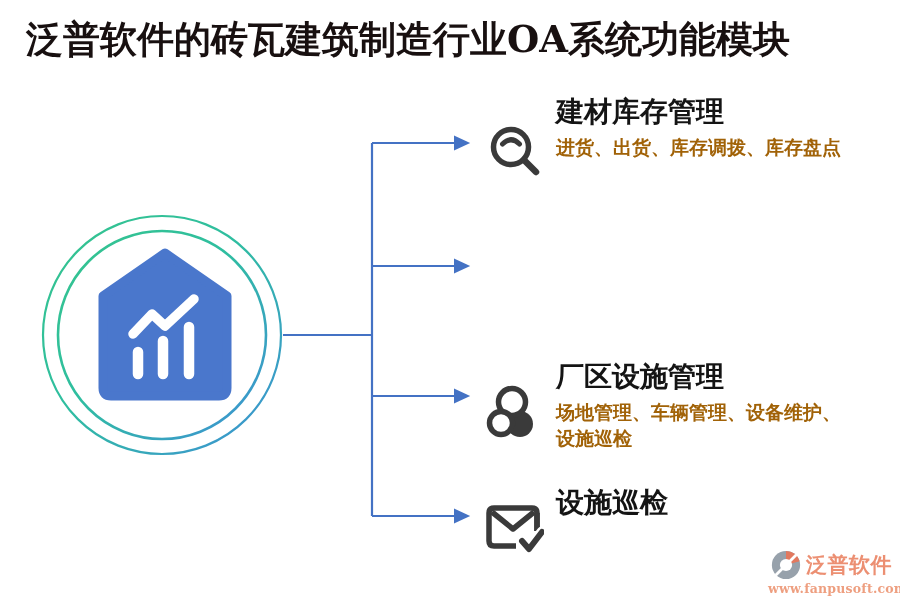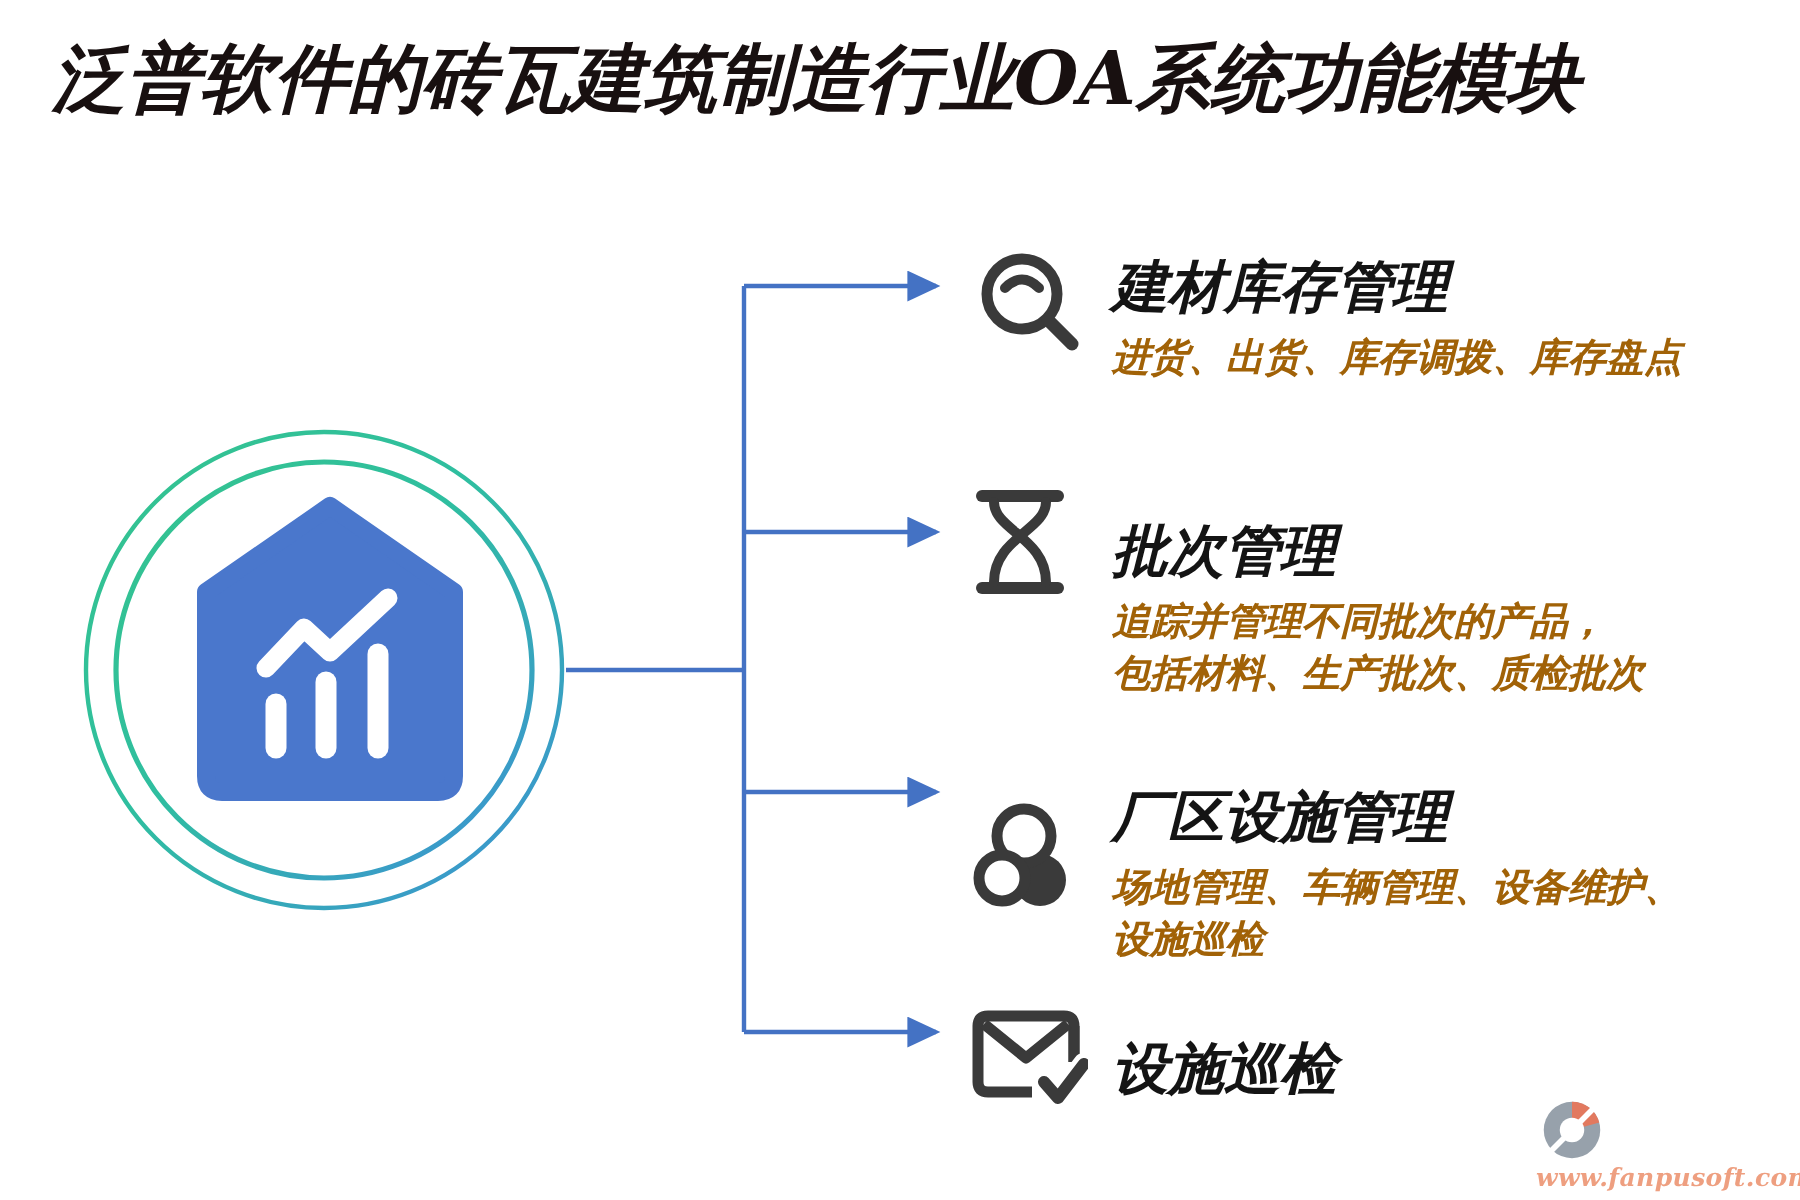--- a/index.html
+++ b/index.html
@@ -1,31 +1,30 @@
 <!DOCTYPE html>
 <html><head>
 <meta charset="utf-8">
 <style>
   html,body{margin:0;padding:0;background:#ffffff;}
   .canvas{
     position:relative;width:900px;height:600px;background:#ffffff;overflow:hidden;
     font-family:"DejaVu Serif","Liberation Serif",serif;
-    font-style:italic;
   }
   .page-title{
     position:absolute;left:26px;top:18px;width:850px;
     font-size:37px;font-weight:bold;color:#181010;letter-spacing:0px;line-height:1.15;
     white-space:nowrap;
   }
   .bg-layer{position:absolute;left:0;top:0;width:900px;height:600px;}
   .module{
     position:absolute;left:486px;width:400px;display:flex;align-items:flex-start;
   }
   .module .icon-col{width:70px;flex:0 0 70px;}
-  .module .text-col{flex:1;margin-top:32px;}
+  .module .text-col{flex:1;}
   .module-title{
     font-size:28px;font-weight:bold;color:#141414;line-height:32px;margin:0 0 6px 0;
   }
   .module-desc{
     font-size:19px;font-weight:bold;color:#a16207;line-height:26px;
     white-space:pre-line;
   }
   .brand{
     position:absolute;left:768px;top:549px;width:132px;
     font-family:"DejaVu Serif","Liberation Serif",serif;
@@ -88,35 +87,20 @@
         <path d="M16.5 22 Q25 13.5 33.5 22" fill="none" stroke="#3A3A3A" stroke-width="5" stroke-linecap="round"></path>
         <line x1="38" y1="38" x2="50" y2="50" stroke="#3A3A3A" stroke-width="6.5" stroke-linecap="round"></line>
       </svg>
     </div>
     <div class="text-col">
       <div class="module-title">建材库存管理</div>
       <div class="module-desc">进货、出货、库存调拨、库存盘点</div>
     </div>
   </div>
 
-  <div class="module" style="top:228px;">
-    <div class="icon-col" style="padding-top:15px;">
-      <svg width="48" height="56" viewBox="0 0 48 56">
-        <line x1="5" y1="5" x2="43" y2="5" stroke="#3A3A3A" stroke-width="6" stroke-linecap="round"></line>
-        <line x1="5" y1="51" x2="43" y2="51" stroke="#3A3A3A" stroke-width="6" stroke-linecap="round"></line>
-        <path d="M11 8 C11 22 37 26 37 48" fill="none" stroke="#3A3A3A" stroke-width="5" stroke-linecap="round"></path>
-        <path d="M37 8 C37 22 11 26 11 48" fill="none" stroke="#3A3A3A" stroke-width="5" stroke-linecap="round"></path>
-      </svg>
-    </div>
-    <div class="text-col">
-      <div class="module-title">批次管理</div>
-      <div class="module-desc">追踪并管理不同批次的产品，
-包括材料、生产批次、质检批次</div>
-    </div>
-  </div>
 
   <div class="module" style="top:361px;align-items:center;">
     <div class="icon-col" style="padding-top:17px;">
       <svg width="52" height="56" viewBox="0 0 52 56">
         <circle cx="34" cy="39" r="13" fill="#3A3A3A"></circle>
         <circle cx="26" cy="17" r="13.5" fill="#ffffff" stroke="#3A3A3A" stroke-width="5.5"></circle>
         <circle cx="15" cy="38" r="11.5" fill="#ffffff" stroke="#3A3A3A" stroke-width="5.5"></circle>
       </svg>
     </div>
     <div class="text-col">
@@ -143,17 +127,18 @@
   </div>
 
   <div class="brand">
     <div class="brand-row">
       <svg width="36" height="32" viewBox="0 0 36 34" style="margin-right:2px;">
         <circle cx="18" cy="17" r="15" fill="#97A1AB"></circle>
         <path d="M18 2 A15 15 0 0 1 32.5 13 L18 17 Z" fill="#E2795F"></path>
         <circle cx="18" cy="17" r="6.5" fill="#ffffff"></circle>
         <line x1="7" y1="28" x2="29" y2="6" stroke="#ffffff" stroke-width="3"></line>
       </svg>
+      <span class="brand-name">泛普软件</span>
     </div>
     <div class="brand-url">www.fanpusoft.com</div>
   </div>
 
 </div>
 
 </body></html>

